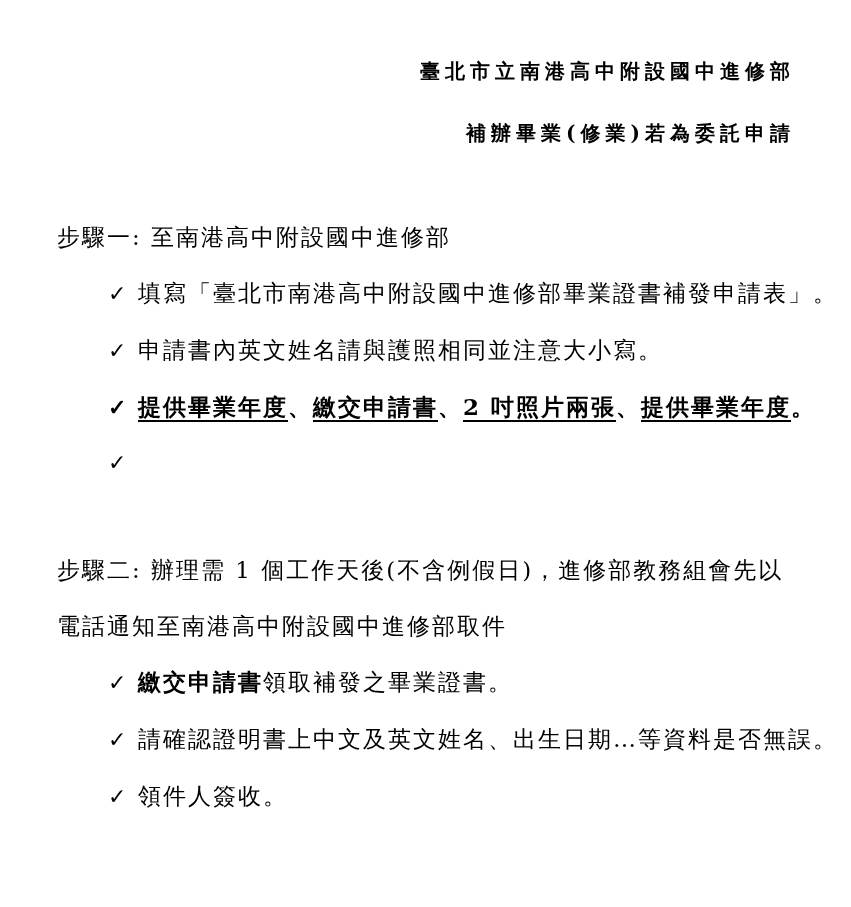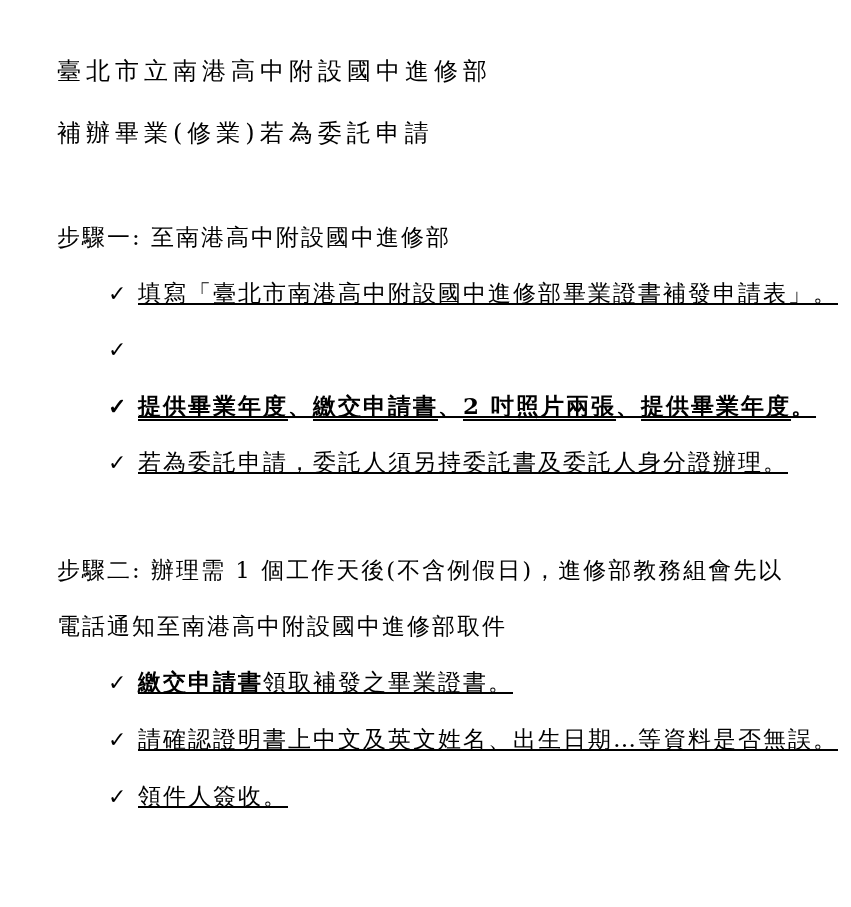--- a/index.html
+++ b/index.html
@@ -8,40 +8,40 @@
     position: relative;
     width: 851px;
     height: 907px;
     background: #ffffff;
     color: #000000;
     font-family: "DejaVu Serif", "Liberation Serif", serif;
     padding: 40px 56px 0 57px;
     overflow: hidden;
   }
   .title {
-    text-align: left;
-    font-size: 24px;
-    font-weight: normal;
+    text-align: right;
+    font-size: 20px;
+    font-weight: bold;
     letter-spacing: 5px;
     line-height: 62px;
   }
   .content { margin-top: 45px; }
   .line { line-height: 56px; font-size: 23px; letter-spacing: 2px; }
   .step-heading { font-weight: normal; }
   .step2-gap { margin-top: 51px; }
   .bullet { display: flex; align-items: baseline; }
   .check {
     display: inline-block;
     width: 30px;
     margin-left: 51px;
     flex: 0 0 30px;
     font-size: 22px;
     letter-spacing: 0;
   }
-  .bullet-text { white-space: nowrap; text-decoration: underline; }
+  .bullet-text { white-space: nowrap; }
   .note-line { padding-left: 88px; }
   .bold { font-weight: bold; }
   .u { text-decoration: underline; text-underline-offset: 5px; }
 </style>
 </head>
 <body>
 
 <div class="page">
 
   <div class="title">
@@ -54,31 +54,31 @@
     <section>
       <div class="line step-heading">步驟一: 至南港高中附設國中進修部</div>
 
       <div class="line bullet">
         <span class="check">✓</span>
         <span class="bullet-text">填寫「臺北市南港高中附設國中進修部畢業證書補發申請表」。</span>
       </div>
 
       <div class="line bullet">
         <span class="check">✓</span>
+        <span class="bullet-text">申請書內英文姓名請與護照相同並注意大小寫。</span>
       </div>
 
 
       <div class="line bullet bold">
         <span class="check">✓</span>
         <span class="bullet-text"><span class="u">提供畢業年度</span><span>、</span><span class="u">繳交申請書</span><span>、</span><span class="u">2 吋照片兩張</span><span>、</span><span class="u">提供畢業年度</span><span>。</span></span>
       </div>
 
       <div class="line bullet">
         <span class="check">✓</span>
-        <span class="bullet-text">若為委託申請，委託人須另持委託書及委託人身分證辦理。</span>
       </div>
     </section>
 
     <section class="step2-gap">
       <div class="step-heading">
         <div class="line">步驟二:  辦理需 1 個工作天後(不含例假日)，進修部教務組會先以</div>
         <div class="line">電話通知至南港高中附設國中進修部取件</div>
       </div>
 
       <div class="line bullet">

